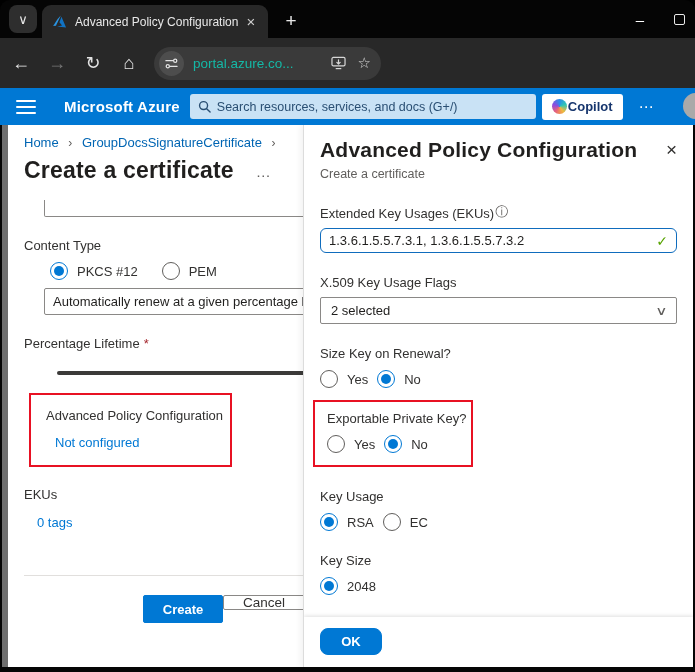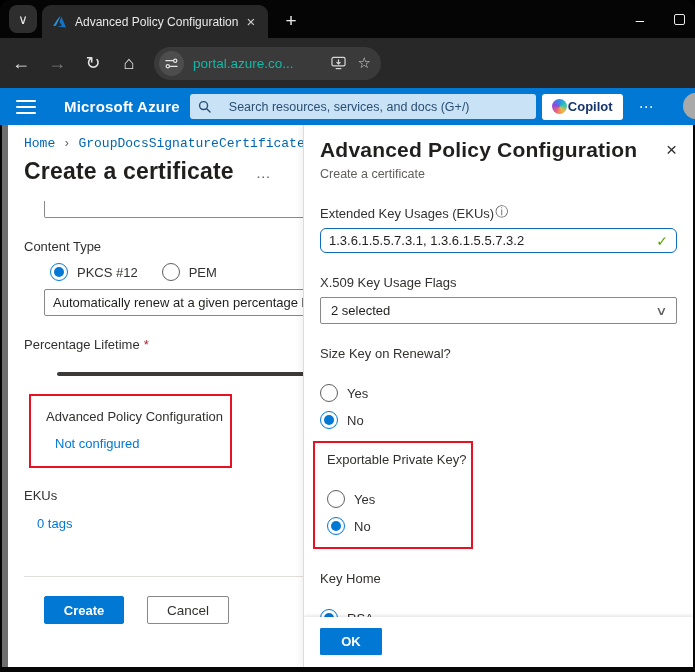--- a/index.html
+++ b/index.html
@@ -26,39 +26,39 @@
   .tune-circle { width:25px; height:25px; border-radius:50%; background:#4d4d4d; display:flex; align-items:center; justify-content:center; flex:none; }
   .url-text { color:#14b8a6; font-size:13.5px; margin-left:9px; flex:1; white-space:nowrap; overflow:hidden; }
   .omni-ic { color:#d7d7d7; font-size:15px; margin-left:12px; display:flex; align-items:center; }
 
   
   .az-header { position:absolute; top:88px; left:0; right:0; height:37px; background:#0078d4; display:flex; align-items:center; }
   .hamburger { width:20px; margin-left:16px; display:flex; flex-direction:column; gap:4px; }
   .hamburger span { display:block; height:2px; background:#fff; border-radius:1px; }
   .az-brand { color:#fff; font-size:15px; font-weight:bold; margin-left:28px; letter-spacing:.2px; white-space:nowrap; }
   .az-search { margin-left:10px; width:346px; height:25px; background:#c9e2f5; border-radius:3px; display:flex; align-items:center; padding:0 8px; }
-  .az-search input { border:none; outline:none; background:transparent; font-size:12.5px; color:#a21caf; width:100%; margin-left:18px; font-family:inherit; }
+  .az-search input { border:none; outline:none; background:transparent; font-size:12.5px; color:#a21caf; width:100%; margin-left:6px; font-family:inherit; }
   .az-search input::placeholder { color:#2a4f73; opacity:1; }
   .copilot-btn { margin-left:6px; height:26px; background:#fff; border-radius:3px; display:flex; align-items:center; padding:0 10px; gap:1px; }
   .copilot-logo { width:15px; height:15px; border-radius:50%; background:conic-gradient(#2a8fe8,#30c6b5,#f2b93c,#e8637a,#8a4be0,#2a8fe8); }
   .copilot-label { color:#16356d; font-size:13px; font-weight:bold; }
   .az-more { color:#fff; font-size:15px; margin-left:16px; letter-spacing:2px; }
   .avatar { position:absolute; left:683px; top:5px; width:26px; height:26px; border-radius:50%; background:#a9a9a9; }
 
   
   .content { position:absolute; top:125px; left:2px; right:2px; bottom:5px; background:#fff; overflow:hidden; }
   .edge-strip { position:absolute; left:0; top:0; bottom:0; width:6px; background:#6f6f6f; }
 
   .label { font-size:13px; color:#323130; }
   .link { font-size:13px; color:#0078d4; }
 
   
   .left-panel { position:absolute; left:6px; top:0; width:297px; height:100%; overflow:hidden; background:#fff; padding:10px 0 0 16px; }
   .breadcrumb { font-size:13px; white-space:nowrap; }
-  .breadcrumb .crumb { color:#0065b3;font-family:Liberation Mono, monospace; }
+  .breadcrumb .crumb { color:#0065b3; }
   .breadcrumb .sep { color:#605e5c; margin:0 6px; font-size:12px; }
   .page-title-row { display:flex; align-items:flex-start; margin-top:7px; }
   .page-title { font-size:23px; font-weight:bold; color:#201f1e; letter-spacing:.2px; }
   .title-ellipsis { color:#605e5c; font-size:15px; margin:6px 0 0 22px; }
 
   .partial-field { margin:16px 0 0 20px; width:290px; height:17px; border:1px solid #8a8886; border-top:none; border-radius:0 0 2px 2px; }
   .section-label { margin-top:21px; }
   .radio-inline { display:flex; align-items:center; gap:24px; margin:9px 0 0 26px; }
   .radio-item { display:flex; align-items:center; gap:9px; }
   .radio { width:18px; height:18px; border:1px solid #605e5c; border-radius:50%; position:relative; flex:none; background:#fff; }
@@ -69,46 +69,46 @@
   .dd-field { margin:8px 0 0 20px; width:290px; height:27px; border:1px solid #8a8886; border-radius:2px; display:flex; align-items:center; padding:0 8px; font-size:13px; color:#201f1e; white-space:nowrap; overflow:hidden; }
   .required { color:#a4262c; margin-left:4px; }
   .slider-track { margin:20px 0 0 33px; width:300px; height:4px; background:#3b3a39; border-radius:2px; }
 
   .redbox-left { margin:18px 0 0 5px; width:203px; border:2px solid #e81123; padding:13px 0 14px 15px; }
   .redbox-left .link { display:inline-block; margin:12px 0 0 9px; }
 
   .tags-label { margin-top:20px; }
   .tags-link { display:inline-block; margin:13px 0 0 13px; }
   .left-divider { margin-top:44px; width:281px; height:1px; background:#e1dfdd; }
-  .btn-row { display:flex; gap:23px; margin:19px 0 0 20px; }
+  .btn-row { display:flex; margin:19px 0 0 20px;justify-content:flex-end; }
   .btn-primary { min-width:80px; height:28px; background:#0078d4; color:#fff; font-size:13px; font-weight:bold; border:1px solid #0078d4; border-radius:2px; display:flex; align-items:center; justify-content:center; padding:0 14px; }
-  .btn-secondary { min-width:82px; height:28px; background:#fff; color:#323130; font-size:13.5px; border:1px solid #8a8886; border-radius:2px; display:flex; align-items:center; justify-content:center; padding:0 14px; }
+  .btn-secondary { min-width:82px; height:15px; background:#fff; color:#323130; font-size:13.5px; border:1px solid #8a8886; border-radius:2px; display:flex; align-items:center; justify-content:center; padding:0 14px; }
 
   
   .right-panel { position:absolute; left:301px; top:0; width:390px; height:100%; background:#fff; border-left:1px solid #dcdcdc; box-shadow:-3px 0 6px rgba(0,0,0,.05); padding:13px 16px 0 16px; overflow:hidden; }
   .panel-head { display:flex; align-items:flex-start; }
   .panel-title { flex:1; font-size:21px; font-weight:bold; color:#201f1e; letter-spacing:.2px; }
   .panel-close { color:#323130; font-size:19px; line-height:1; margin-top:2px; }
   .panel-sub { font-size:12.5px; color:#605e5c; margin-top:5px; }
 
   .field-label-row { display:flex; align-items:flex-end; gap:1px; margin-top:22px; }
   .info-icon { color:#605e5c; font-size:13px; }
   .eku-input-wrap { margin-top:7px; height:25px; border:1.5px solid #0f6cbd; border-radius:6px; display:flex; align-items:center; padding:0 8px; }
   .eku-input-wrap input { border:none; outline:none; flex:1; font-size:13px; color:#201f1e; font-family:inherit; background:transparent; }
   .valid-check { color:#57a300; font-size:14px; font-weight:bold; }
 
   .select-field { margin-top:7px; height:27px; border:1px solid #8a8886; border-radius:2px; display:flex; align-items:center; padding:0 10px; font-size:13px; color:#201f1e; }
   .select-field .chev { margin-left:auto; color:#605e5c; font-size:12px; transform:scaleX(1.4); }
 
-  .radio-stack { display:flex; flex-direction:column; gap:9px; margin-top:23px; }
+  .radio-stack { display:flex; flex-direction:row; gap:9px; margin-top:9px; }
   .redbox-right { margin:12px 0 0 -7px; width:160px; border:2px solid #e81123; padding:9px 0 12px 12px; }
   .redbox-right .radio-stack { margin-left:0; }
 
   .footer { position:absolute; left:0; right:0; bottom:0; height:50px; background:#fff; box-shadow:0 -1px 4px rgba(0,0,0,.13); padding:11px 0 0 16px; }
-  .btn-ok { width:62px; height:27px; background:#0078d4; color:#fff; font-size:13px; font-weight:bold; border:1px solid #0078d4; border-radius:1px; display:flex; align-items:center; justify-content:center; }
+  .btn-ok { width:62px; height:27px; background:#0078d4; color:#fff; font-size:13px; font-weight:bold; border:1px solid #0078d4; border-radius:8px; display:flex; align-items:center; justify-content:center; }
 
   svg { display:block; }
 </style>
 </head>
 <body>
 
 <div class="window">
 
   <div class="tabbar">
     <div class="tab-search-btn">
@@ -277,21 +277,21 @@
             <span class="radio"></span>
             <span class="radio-label">Yes</span>
           </span>
           <span class="radio-item">
             <span class="radio selected"></span>
             <span class="radio-label">No</span>
           </span>
         </div>
       </div>
 
-      <div class="label field-label-row">Key Home</div>
+      <div class="label field-label-row">Key Usage</div>
       <div class="radio-stack">
         <span class="radio-item">
           <span class="radio selected"></span>
           <span class="radio-label">RSA</span>
         </span>
         <span class="radio-item">
           <span class="radio"></span>
           <span class="radio-label">EC</span>
         </span>
       </div>

